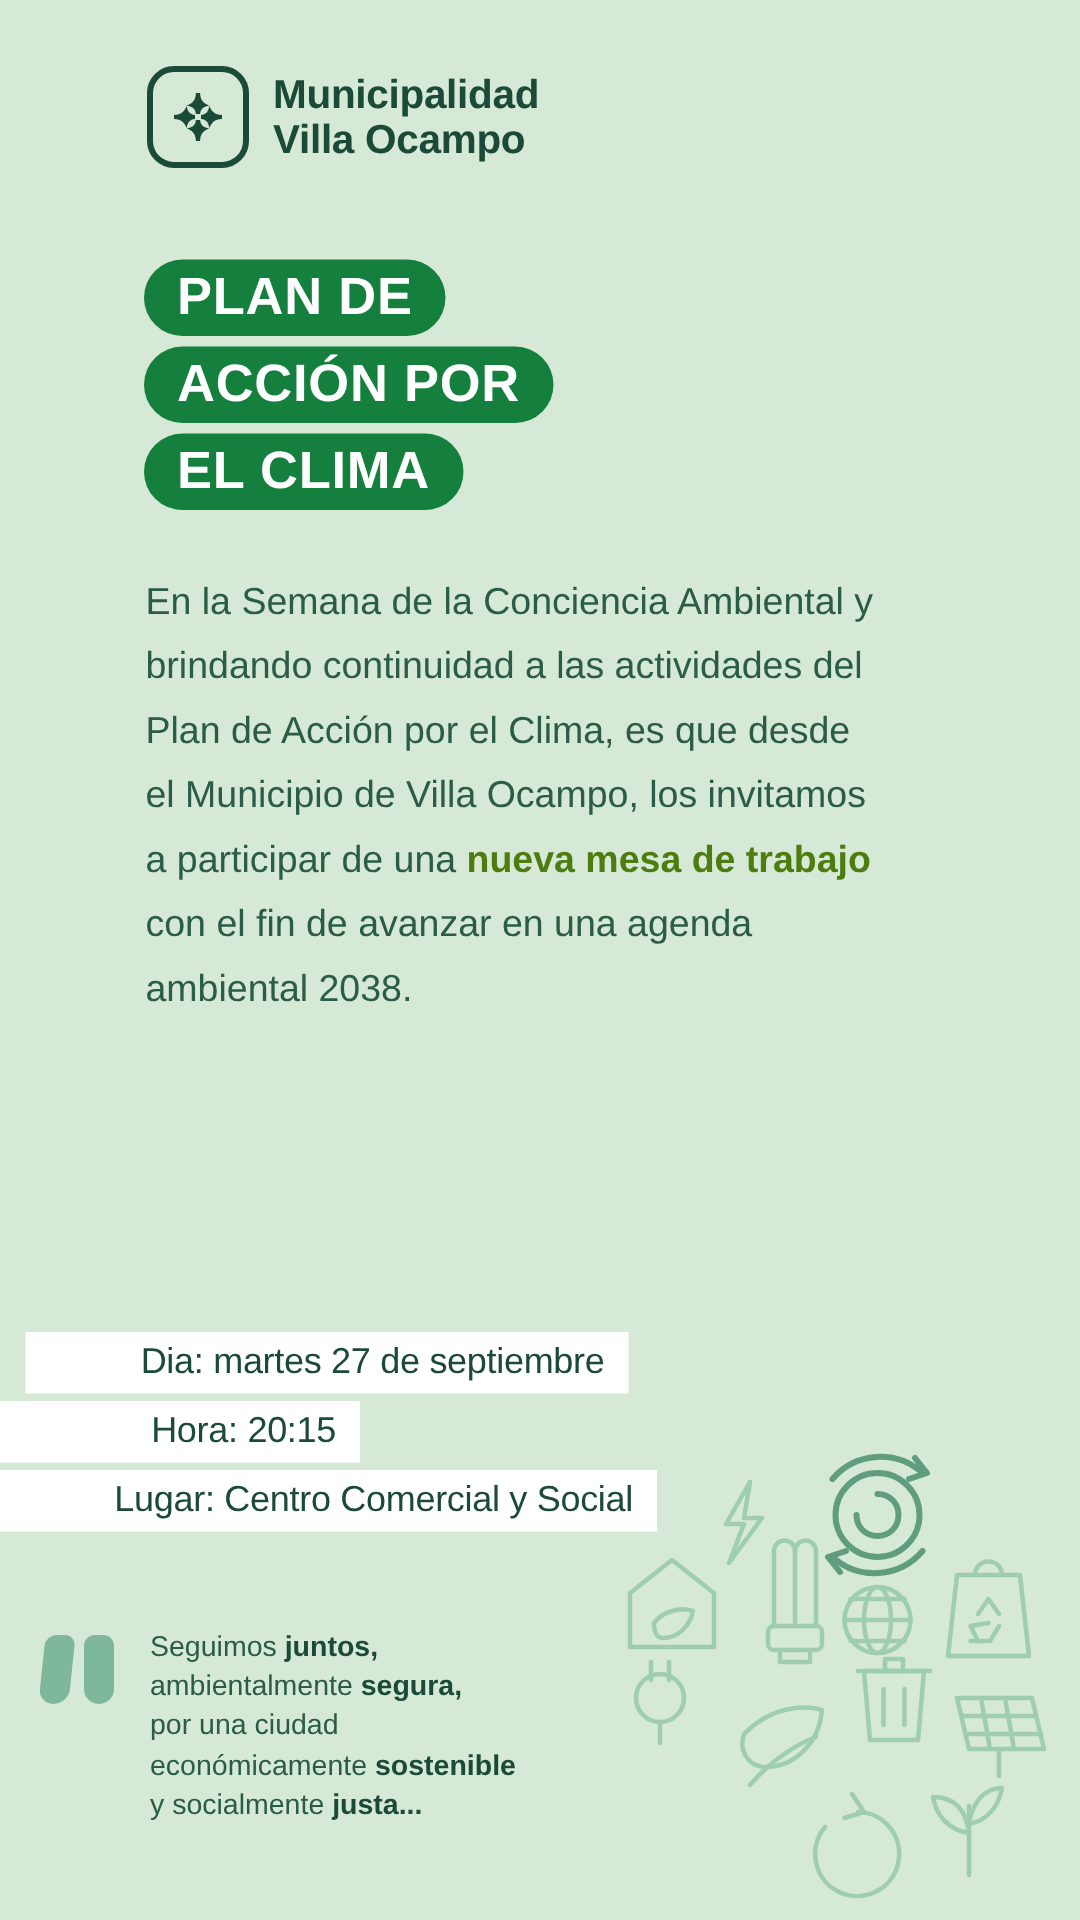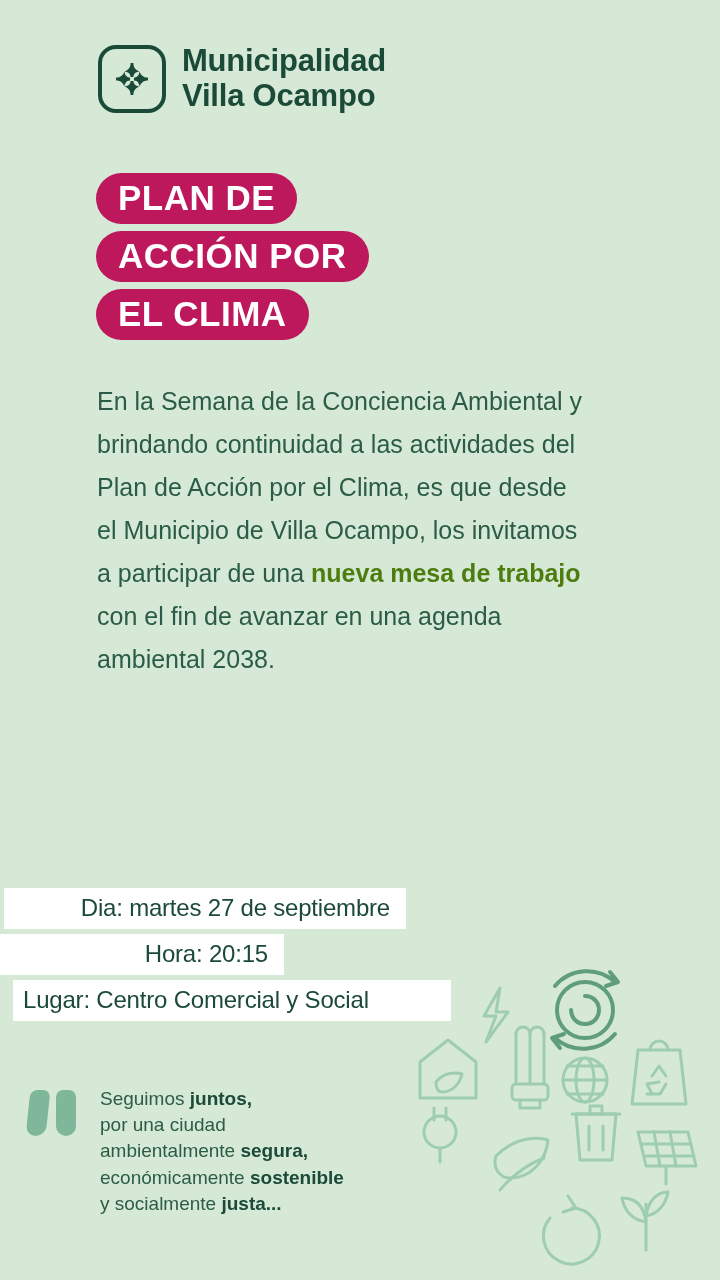--- a/index.html
+++ b/index.html
@@ -37,40 +37,40 @@
     height: 68px;
     border: 4px solid #1b4a38;
     border-radius: 18px;
     display: flex;
     align-items: center;
     justify-content: center;
     box-sizing: border-box;
   }
   .logo-mark svg { display: block; }
   .logo-text {
-    font-size: 31px;
+    font-size: 27px;
     font-weight: bold;
     line-height: 1.12;
     color: #1b4a38;
     letter-spacing: -0.2px;
   }
   .logo-text div { white-space: nowrap; }
 
   
   .title-block {
     position: absolute;
     top: 173px;
     left: 96px;
     display: flex;
     flex-direction: column;
     align-items: flex-start;
     gap: 7px;
   }
   .title-line {
-    background: #be185d;
+    background: #15803d;
     color: #ffffff;
     font-size: 35px;
     font-weight: bold;
     letter-spacing: 0.5px;
     padding: 7px 22px 9px 22px;
     border-radius: 26px;
     line-height: 1;
     white-space: nowrap;
   }
 
@@ -104,23 +104,23 @@
     background: #ffffff;
     color: #1b4a38;
     font-size: 24px;
     line-height: 1.42;
     padding: 3px 10px 4px 10px;
     white-space: nowrap;
     letter-spacing: -0.2px;
   }
   .detail-bar .lbl { font-weight: 400; }
   .detail-bar .val { font-weight: 400; }
-  .row-dia   { margin-left: 4px;   width: 402px; text-align: right; padding-right: 16px; box-sizing: border-box;}
-  .row-hora  { margin-left: 0;   width: 284px; text-align: right; padding-right: 16px; box-sizing: border-box;}
-  .row-lugar { margin-left: 13px;   width: 438px; padding-right: 16px; box-sizing: border-box;}
+  .row-dia   { margin-left: 17px;   width: 402px; text-align: right; padding-right: 16px; box-sizing: border-box;}
+  .row-hora  { margin-left: 0;   width: 240px; text-align: right; padding-right: 16px; box-sizing: border-box;}
+  .row-lugar { margin-left: 0;   width: 438px; text-align: right; padding-right: 16px; box-sizing: border-box;}
 
   
   .slogan {
     position: absolute;
     top: 1086px;
     left: 28px;
     display: flex;
     align-items: flex-start;
     gap: 24px;
   }
@@ -208,22 +208,22 @@
     </div>
   </div>
 
   <div class="slogan">
     <div class="quote-mark">
       <span></span>
         <span></span>
     </div>
     <div class="slogan-text">
       <div><span>Seguimos </span><b>juntos,</b></div>
+      <div><span>ambientalmente </span><b>segura,</b></div>
       <div>por una ciudad</div>
-      <div><span>ambientalmente </span><b>segura,</b></div>
       <div><span>económicamente </span><b>sostenible</b></div>
       <div><span>y socialmente </span><b>justa...</b></div>
     </div>
   </div>
 
   <div class="icon-cluster">
     <svg width="320" height="330" viewBox="0 0 320 330" fill="none" stroke="#9ecdb2" stroke-width="3" stroke-linecap="round" stroke-linejoin="round" aria-hidden="true">
 
       <g stroke="#5f9d7e" stroke-width="4">
         <circle cx="185" cy="60" r="28"></circle>

